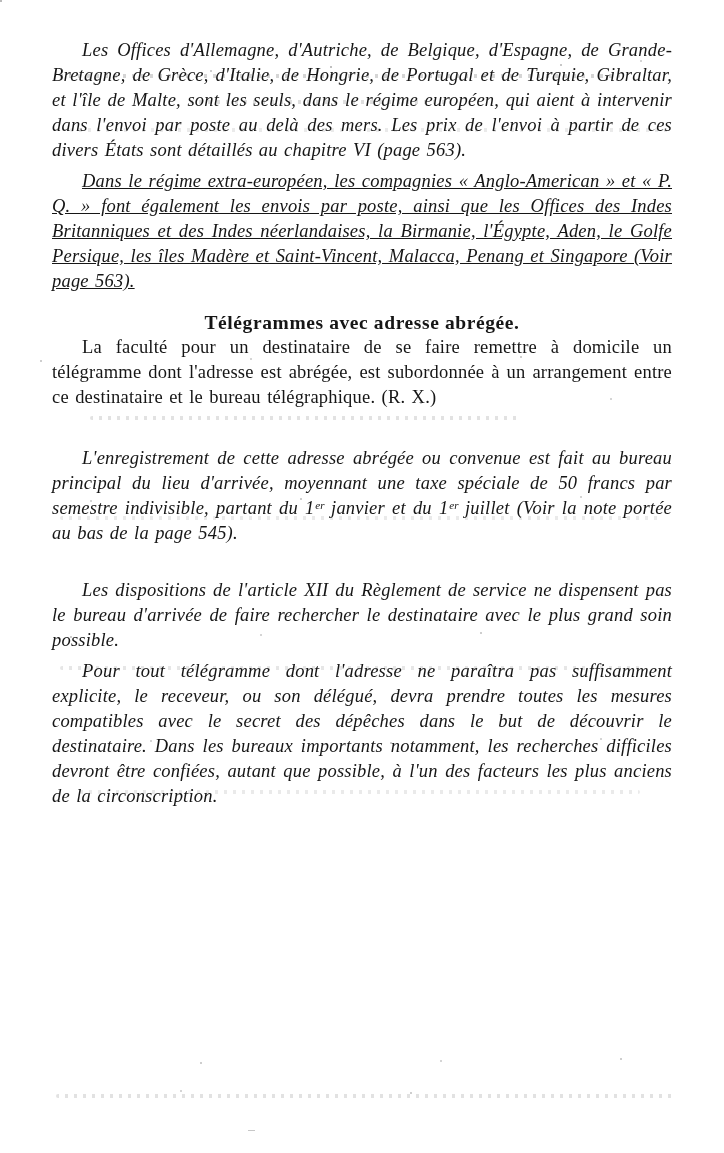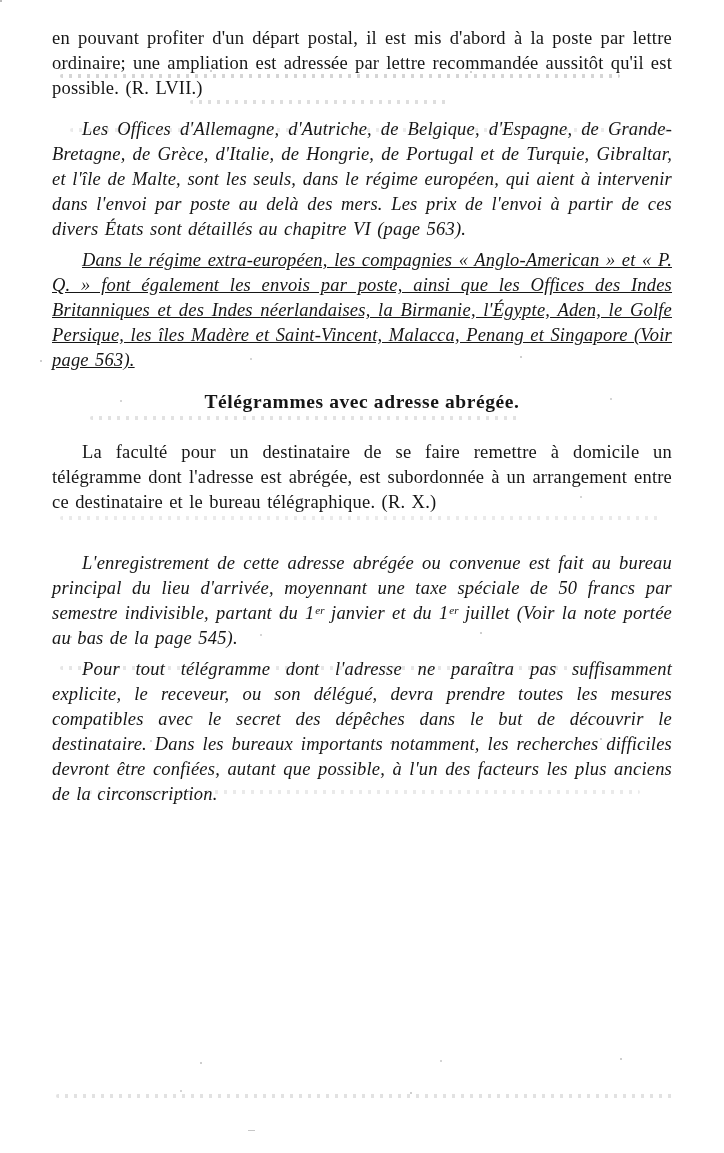--- a/index.html
+++ b/index.html
@@ -37,21 +37,21 @@
     font-size: 19.5px;
     line-height: 25px;
     letter-spacing: 0.6px;
     margin: 0;
   }
 
   
   .b1 { margin-top: 4px; }
   .b2 { margin-top: 16px; }
   .b3 { margin-top: 6px; text-decoration: underline; }
-  .h1 { margin-top: 16px; margin-bottom: 26px; }
+  .h1 { margin-top: 16px; }
   .b5 { margin-top: 0; }
   .b6 { margin-top: 36px; }
   .h2 { margin-top: 32px; margin-bottom: 26px; }
   .b8 { margin-top: 0; }
   .b9 { margin-top: 32px; }
   .b10 { margin-top: 6px; }
   .b11 { margin-top: 6px; }
 
   
   .scan-noise {
@@ -99,34 +99,34 @@
     left: 248px; top: 1130px;
     width: 7px; height: 1px;
     background: #9a9a9a;
   }
 </style>
 </head>
 <body>
 
 <div class="page">
 
-  <p class="block roman b1">en pouvant profiter d'un départ postal, il est mis d'abord à la poste par lettre ordinaire; une ampliation est adressée par lettre recommandée aussitôt qu'il est possible. (R. LVII.)</p>
 
   <p class="block italic indent b2">Les Offices d'Allemagne, d'Autriche, de Belgique, d'Espagne, de Grande-Bretagne, de Grèce, d'Italie, de Hongrie, de Portugal et de Turquie, Gibraltar, et l'île de Malte, sont les seuls, dans le régime européen, qui aient à intervenir dans l'envoi par poste au delà des mers. Les prix de l'envoi à partir de ces divers États sont détaillés au chapitre VI (page 563).</p>
 
   <p class="block italic indent b3">Dans le régime extra-européen, les compagnies « Anglo-American » et « P. Q. » font également les envois par poste, ainsi que les Offices des Indes Britanniques et des Indes néerlandaises, la Birmanie, l'Égypte, Aden, le Golfe Persique, les îles Madère et Saint-Vincent, Malacca, Penang et Singapore (Voir page 563).</p>
 
   <h2 class="heading h1">Télégrammes avec adresse abrégée.</h2>
 
   <p class="block roman indent b5">La faculté pour un destinataire de se faire remettre à domicile un télégramme dont l'adresse est abrégée, est subordonnée à un arrangement entre ce destinataire et le bureau télégraphique. (R. X.)</p>
 
   <p class="block italic indent b6">L'enregistrement de cette adresse abrégée ou convenue est fait au bureau principal du lieu d'arrivée, moyennant une taxe spéciale de 50 francs par semestre indivisible, partant du 1ᵉʳ janvier et du 1ᵉʳ juillet (Voir la note portée au bas de la page 545).</p>
 
 
 
+  <p class="block italic indent b9">Les dispositions de l'article XII du Règlement de service ne dispensent pas le bureau d'arrivée de faire rechercher le destinataire avec le plus grand soin possible.</p>
 
   <p class="block italic indent b10">Pour tout télégramme dont l'adresse ne paraîtra pas suffisamment explicite, le receveur, ou son délégué, devra prendre toutes les mesures compatibles avec le secret des dépêches dans le but de découvrir le destinataire. Dans les bureaux importants notamment, les recherches difficiles devront être confiées, autant que possible, à l'un des facteurs les plus anciens de la circonscription.</p>
 
 
   <div class="scan-noise">
     <div class="speck"></div>
     <div class="smudge s1"></div>
     <div class="smudge s2"></div>
     <div class="smudge s3"></div>
     <div class="smudge s4"></div>

